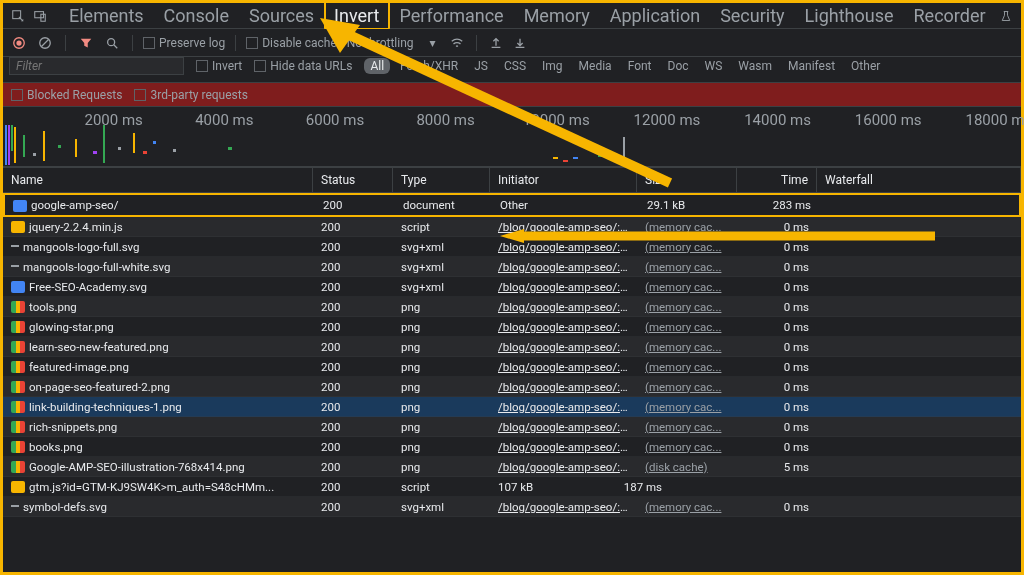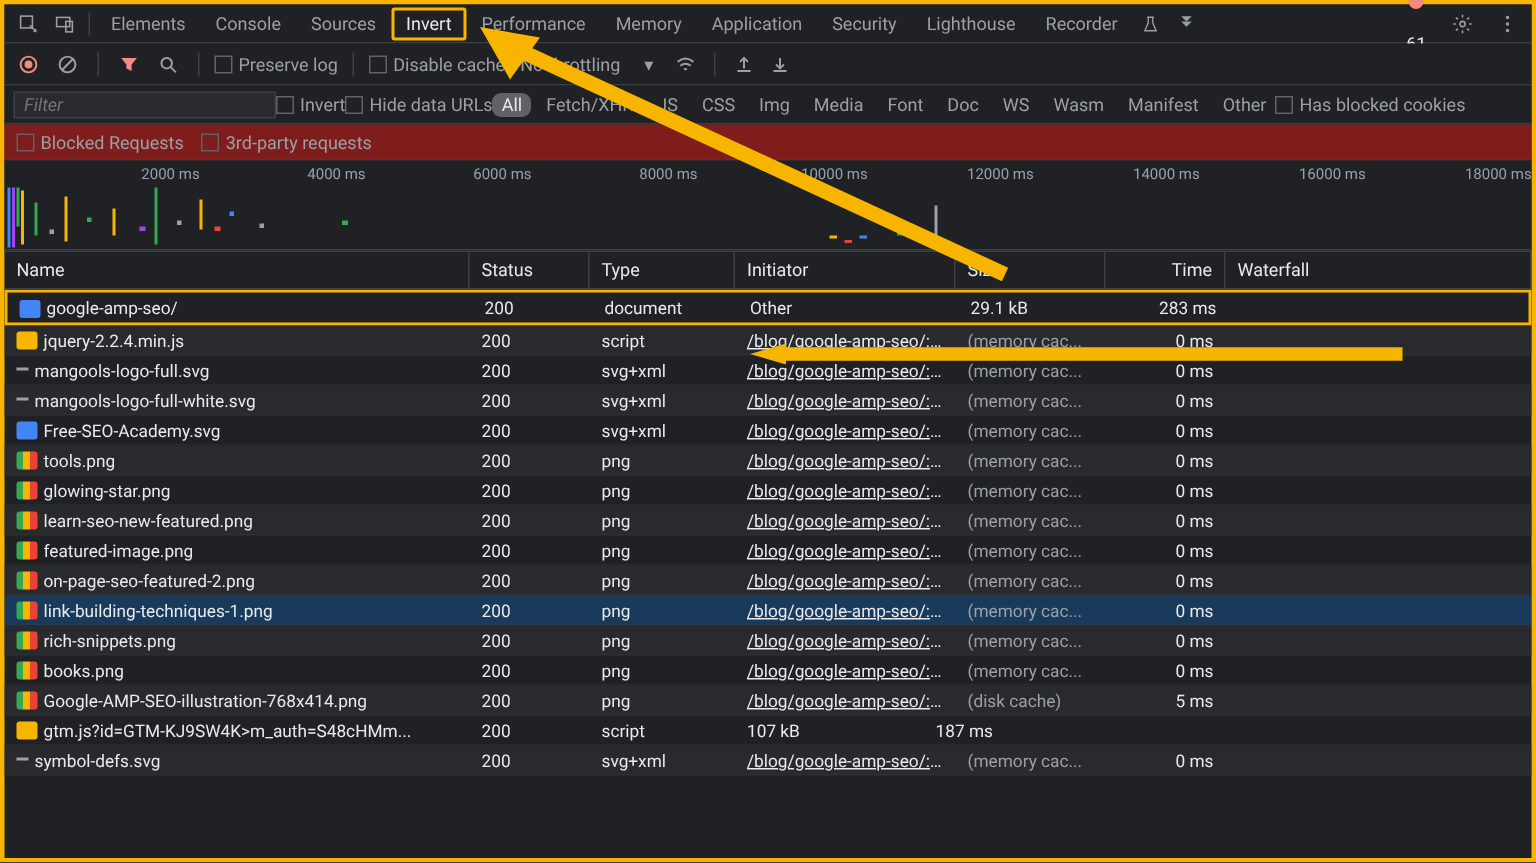--- a/index.html
+++ b/index.html
@@ -1,59 +1,59 @@
 <!DOCTYPE html>
 <html><head>
 <meta charset="utf-8">
 <style>
 * { margin: 0; padding: 0; box-sizing: border-box; font-family: -apple-system, BlinkMacSystemFont, "Segoe UI", Roboto, sans-serif; }
 body { background: #000; width: 1024px; height: 575px; overflow: hidden; color: #e8eaed; font-size: 12px; position: relative; }
 .container { width: 100%; height: 100%; border: 3px solid #f7b500; background: #202124; display: flex; flex-direction: column; }
 .tabbar { display: flex; align-items: center; height: 26px; background: #202124; border-bottom: 1px solid #3c4043; padding: 0 4px; }
-.tab { padding: 4px 10px; color: #9aa0a6; cursor: pointer; font-size: 12px; }
+.tab { padding: 4px 10px; color: #9aa0a6; cursor: pointer; font-size: 18px; }
 .tab.active { color: #e8eaed; border: 2px solid #f7b500; border-radius: 2px; padding: 2px 8px; }
 .tab-icon { width: 16px; height: 16px; display: inline-flex; align-items: center; justify-content: center; margin: 0 4px; color: #9aa0a6; }
 .tab-right { margin-left: auto; display: flex; align-items: center; gap: 6px; }
 .err-badge { display: flex; align-items: center; gap: 16px; padding: 2px 6px; border-radius: 8px; flex-direction: column; }
 .err-dot { width: 10px; height: 10px; border-radius: 50%; background: #f28b82; display: inline-block; }
 .toolbar { display: flex; align-items: center; height: 28px; background: #202124; border-bottom: 1px solid #3c4043; padding: 0 6px; gap: 6px; }
 .toolbtn { width: 20px; height: 20px; display: inline-flex; align-items: center; justify-content: center; color: #9aa0a6; cursor: pointer; }
 .toolbtn.rec { color: #f28b82; }
 .toolbtn.filter { color: #f28b82; }
 .vdiv { width: 1px; height: 16px; background: #3c4043; margin: 0 4px; }
 .chk { display: flex; align-items: center; gap: 4px; color: #9aa0a6; font-size: 12px; }
 .chk-box { width: 12px; height: 12px; border: 1px solid #5f6368; flex: none; }
 .select { color: #9aa0a6; font-size: 12px; padding: 0 4px; }
 .iconbtn { color: #9aa0a6; width: 18px; height: 18px; display: inline-flex; align-items: center; justify-content: center; }
-.filterbar { display: flex; align-items: center; height: 26px; background: #202124; border-bottom: 1px solid #3c4043; padding: 0 6px; gap: 0; flex-wrap: wrap; }
+.filterbar { display: flex; align-items: center; height: 26px; background: #202124; border-bottom: 1px solid #3c4043; padding: 0 6px; gap: 12px; flex-wrap: wrap; }
 .filter-input { flex: 0 0 175px; height: 18px; background: #292a2d; border: 1px solid #3c4043; color: #9aa0a6; padding: 0 6px; font-size: 12px; font-style: italic; }
 .filter-pill { padding: 1px 6px; color: #9aa0a6; font-size: 12px; cursor: pointer; }
 .filter-pill.sel { background: #5f6368; color: #e8eaed; border-radius: 6px; }
 .filterbar2 { display: flex; align-items: center; height: 24px; background: #7f1d1d; border-bottom: 1px solid #3c4043; padding: 0 8px; gap: 12px; }
 .timeline { height: 60px; background: #202124; position: relative; border-bottom: 1px solid #3c4043; }
-.time-tick { position: absolute; top: 4px; font-size: 10px; color: #9aa0a6; white-space: nowrap; transform: translateX(-50%); }
+.time-tick { position: absolute; top: 4px; font-size: 15px; color: #9aa0a6; white-space: nowrap; transform: translateX(-50%); }
 .timeline-bars { position: absolute; top: 18px; bottom: 2px; left: 0; right: 0; }
 .tbar { position: absolute; }
 .table-wrap { flex: 1; overflow: auto; display: flex; flex-direction: column; }
 .thead { display: flex; height: 26px; background: #202124; border-bottom: 1px solid #3c4043; border-top: 1px solid #3c4043; position: sticky; top: 0; }
 .th { padding: 5px 8px; color: #e8eaed; font-size: 12px; border-right: 1px solid #3c4043; }
 .col-name { flex: 0 0 310px; }
 .col-status { flex: 0 0 80px; }
 .col-type { flex: 0 0 97px; }
 .col-init { flex: 0 0 147px; }
 .col-size { flex: 0 0 100px; }
 .col-time { flex: 0 0 80px; text-align: right; }
 .col-wf { flex: 1; }
 .trow { display: flex; height: 20px; align-items: center; border-bottom: 1px solid rgba(60,64,67,0.3); justify-content: space-between; }
 .trow:nth-child(even) { background: #292a2d; }
 .trow.hl { border: 2px solid #f7b500; height: 24px; font-size: 13px; }
 .trow.highlight-blue { background: #1a3a5c !important; }
 .td { padding: 2px 8px; color: #e8eaed; font-size: 11.5px; overflow: hidden; white-space: nowrap; text-overflow: ellipsis; }
 .td.link { color: #e8eaed; text-decoration: underline; cursor: pointer; }
-.td.dimmed { color: #9aa0a6; }
+.td.dimmed { color: #9aa0a6; text-decoration: underline; }
 .td .ficon { display: inline-block; width: 14px; height: 12px; margin-right: 4px; vertical-align: middle; }
 .ficon.doc { background: linear-gradient(#4285f4,#4285f4); border-radius: 2px; }
 .ficon.js { background: #f7b500; border-radius: 2px; }
 .ficon.svg { background: #9aa0a6; width: 8px; height: 2px; margin-bottom: 3px; }
 .ficon.png { background: linear-gradient(to right,#34a853 33%,#f7b500 33%,#f7b500 66%,#ea4335 66%); border-radius: 2px; }
 .ficon.pngblue { background: #4285f4; border-radius: 2px; }
 .wfcell { position: relative; height: 100%; }
 .arrow-overlay { position: absolute; z-index: 100; pointer-events: none; }
 .arrow1 { left: 320px; top: 18px; width: 370px; height: 180px; }
 .arrow2 { left: 500px; top: 229px; width: 440px; height: 14px; }

